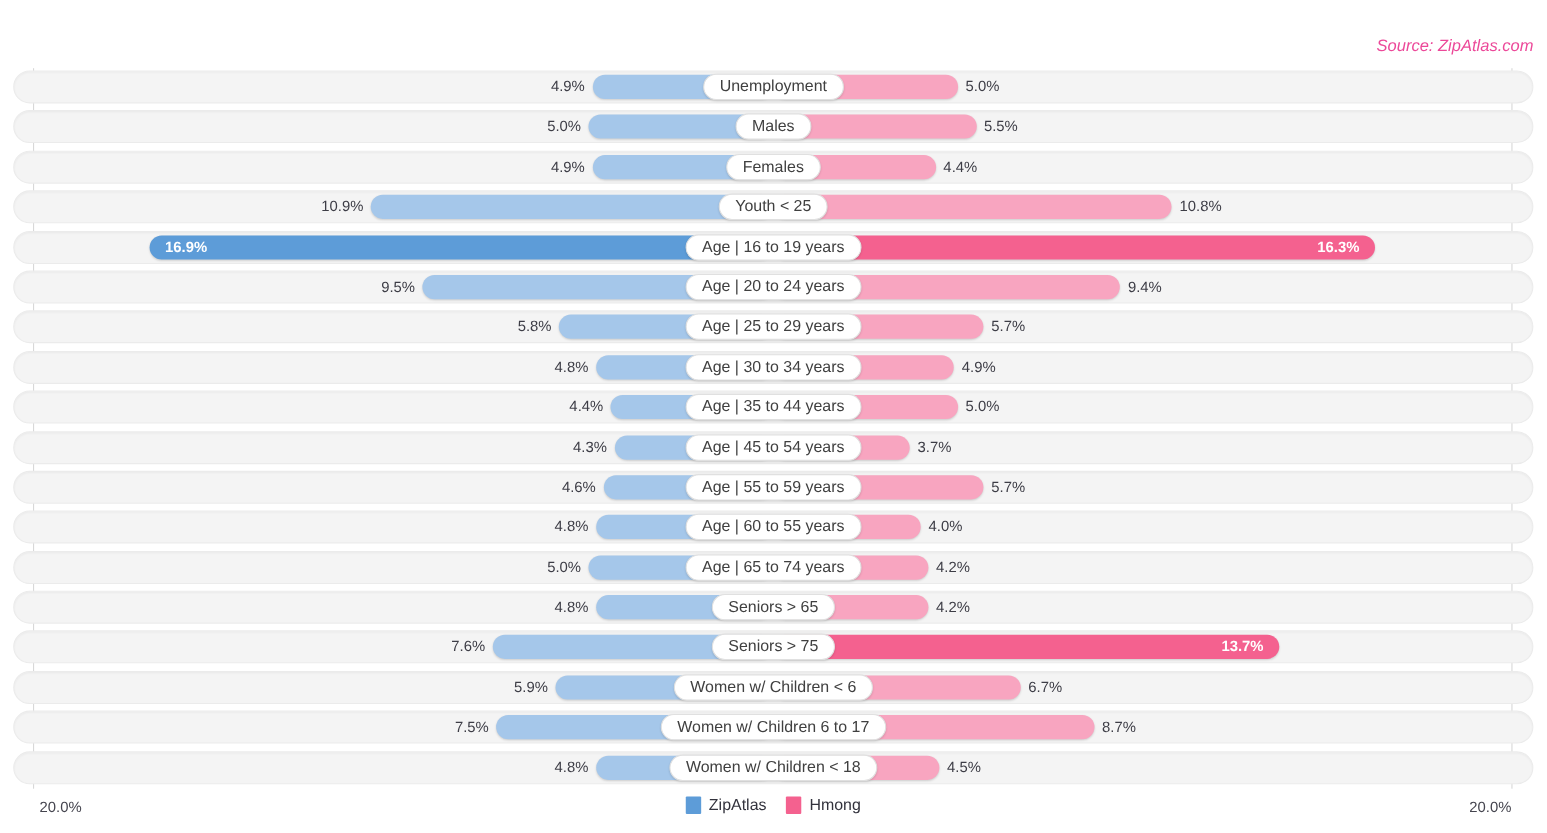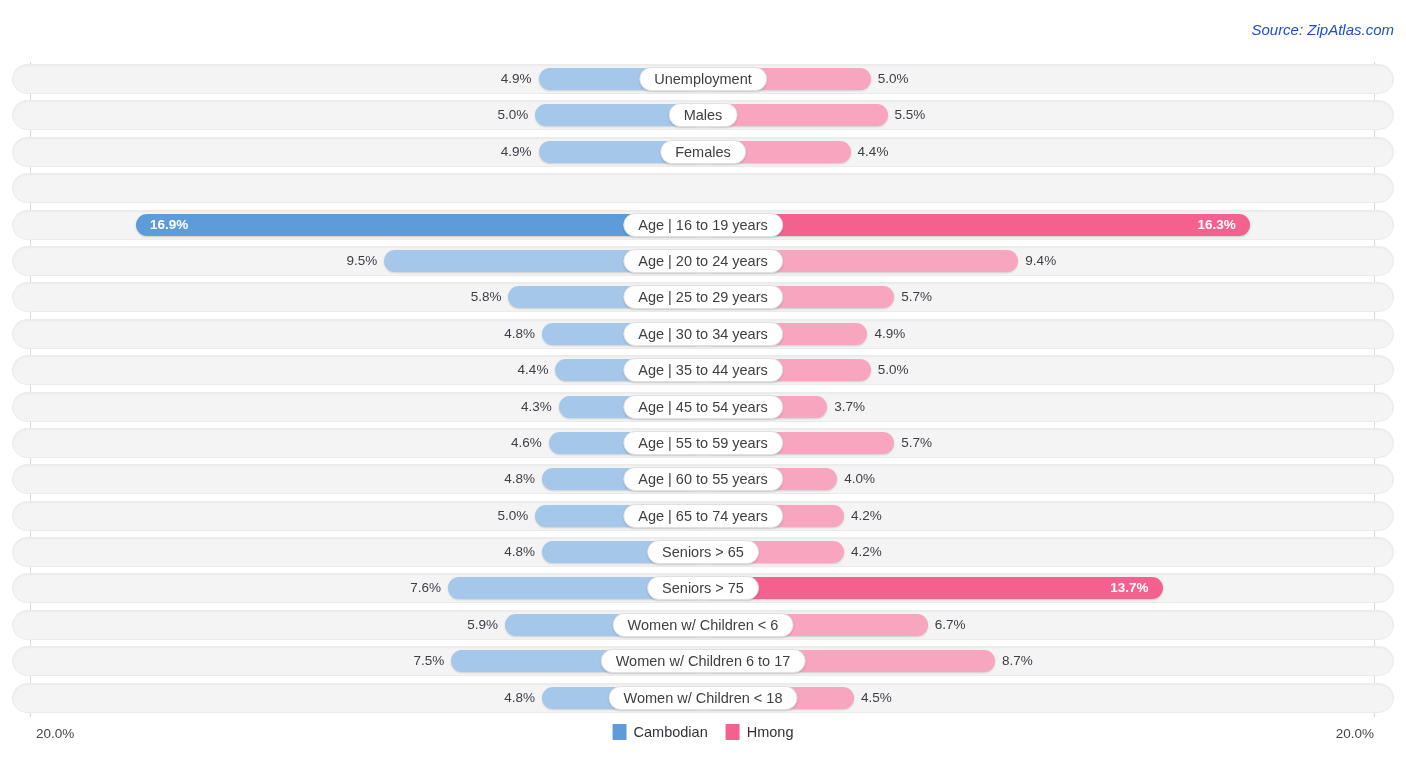--- a/index.html
+++ b/index.html
@@ -32,24 +32,24 @@
     left: 12px;
     top: 20px;
     font-size: 19.5px;
     color: #3c3c46;
     letter-spacing: 0.2px;
     white-space: nowrap;
   }
   #source-label {
     position: absolute;
     right: 12px;
-    top: 21px;
+    top: 33px;
     font-size: 15px;
     font-style: italic;
-    color: #1d4ed8;
+    color: #ec4899;
     white-space: nowrap;
   }
 
   
   #plot {
     position: absolute;
     left: 0;
     top: 62px;
     width: 1406px;
     height: 655px;
@@ -235,20 +235,27 @@
           <div class="bars">
             <div class="bar left blue" style="width: 164.395px;"></div>
             <div class="val left" style="right: calc(50% + 171.395px);">4.9%</div>
             <div class="bar right pink" style="width: 147.62px;"></div>
             <div class="val right" style="left: calc(50% + 154.62px);">4.4%</div>
             <div class="pill">Females</div>
           </div>
         </div>
         <div class="row">
           <div class="track"></div>
+          <div class="bars">
+            <div class="bar left blue" style="width: 365.695px;"></div>
+            <div class="val left" style="right: calc(50% + 372.695px);">10.9%</div>
+            <div class="bar right pink" style="width: 362.34px;"></div>
+            <div class="val right" style="left: calc(50% + 369.34px);">10.8%</div>
+            <div class="pill">Youth &lt; 25</div>
+          </div>
         </div>
         <div class="row">
           <div class="track"></div>
           <div class="bars">
             <div class="bar left blue hl" style="width: 566.995px;"></div>
             <div class="val left inside" style="right: auto; left: calc(50% - 566.995px); text-align: left; padding-left: 14px;">16.9%</div>
             <div class="bar right pink hl" style="width: 546.865px;"></div>
             <div class="val right inside" style="left: calc(50% + 480.865px); width: 52px; text-align: right;">16.3%</div>
             <div class="pill">Age | 16 to 19 years</div>
           </div>
@@ -384,21 +391,21 @@
           </div>
         </div>
       </div>
   </div>
 
   <div id="footer">
     <div id="axis-min">20.0%</div>
     <div id="legend">
       <div class="legend-item">
         <span class="legend-swatch" style="background: rgb(93, 156, 216);"></span>
-        <span class="legend-text">Cambodian</span>
+        <span class="legend-text">ZipAtlas</span>
       </div>
       <div class="legend-item">
         <span class="legend-swatch" style="background: rgb(244, 97, 143);"></span>
         <span class="legend-text">Hmong</span>
       </div>
     </div>
     <div id="axis-max">20.0%</div>
   </div>
 
 </div>

